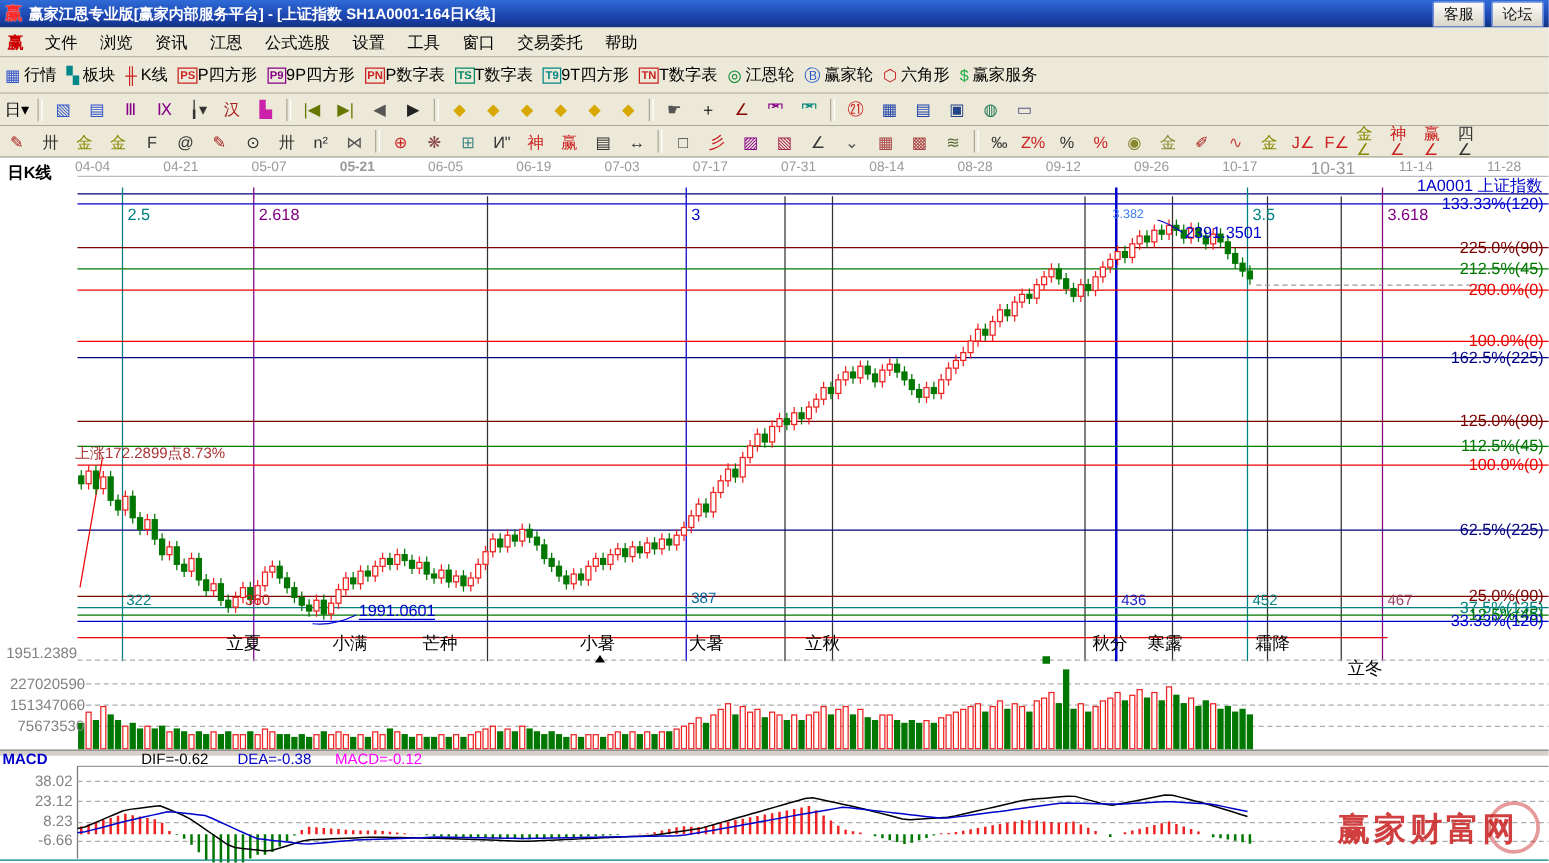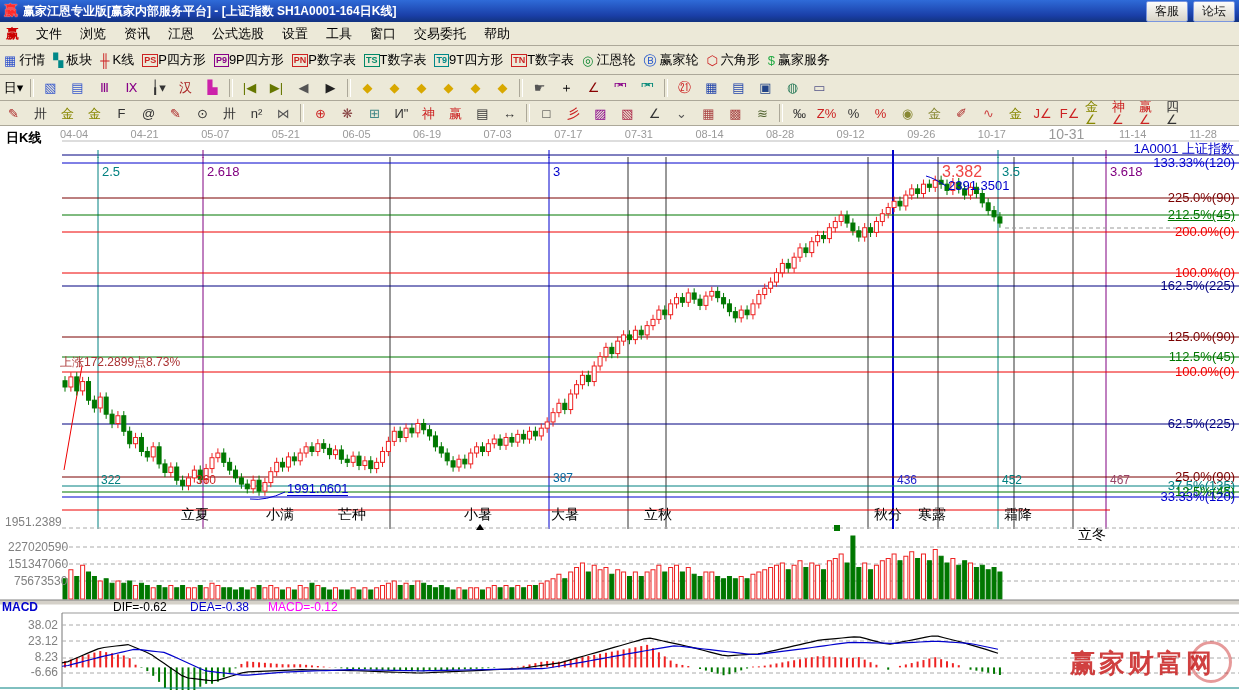--- a/index.html
+++ b/index.html
@@ -895,52 +895,52 @@
 <div class="lbl" style="left:2px;top:601px;color:#0000cc;font-weight:bold;">MACD</div>
 <div class="lbl" id="dif-label" style="left: 113px; top: 601px; color: rgb(0, 0, 0);">DIF=-0.62</div>
 <div class="lbl" id="dea-label" style="left: 190px; top: 601px; color: rgb(0, 0, 204);">DEA=-0.38</div>
 <div class="lbl" id="macd-label" style="left: 268px; top: 601px; color: rgb(255, 0, 255);">MACD=-0.12</div>
 <div class="watermark">赢家财富网</div>
 <div class="seal"></div>
 <div id="gen-labels">
     <div class="lbl" style="left: 60px; top: 128px; color: rgb(153, 153, 153); font-size: 11px;">04-04</div>
     <div class="lbl" style="left: 130.6px; top: 128px; color: rgb(153, 153, 153); font-size: 11px;">04-21</div>
     <div class="lbl" style="left: 201.2px; top: 128px; color: rgb(153, 153, 153); font-size: 11px;">05-07</div>
-    <div class="lbl" style="left: 271.8px; top: 128px; color: rgb(153, 153, 153); font-size: 11px;">05-21</div>
+    <div class="lbl" style="left: 271.8px; top: 128px; color: rgb(153, 153, 153); font-size: 11px; font-weight: bold;">05-21</div>
     <div class="lbl" style="left: 342.4px; top: 128px; color: rgb(153, 153, 153); font-size: 11px;">06-05</div>
     <div class="lbl" style="left: 413px; top: 128px; color: rgb(153, 153, 153); font-size: 11px;">06-19</div>
     <div class="lbl" style="left: 483.6px; top: 128px; color: rgb(153, 153, 153); font-size: 11px;">07-03</div>
     <div class="lbl" style="left: 554.2px; top: 128px; color: rgb(153, 153, 153); font-size: 11px;">07-17</div>
     <div class="lbl" style="left: 624.8px; top: 128px; color: rgb(153, 153, 153); font-size: 11px;">07-31</div>
     <div class="lbl" style="left: 695.4px; top: 128px; color: rgb(153, 153, 153); font-size: 11px;">08-14</div>
     <div class="lbl" style="left: 766px; top: 128px; color: rgb(153, 153, 153); font-size: 11px;">08-28</div>
     <div class="lbl" style="left: 836.6px; top: 128px; color: rgb(153, 153, 153); font-size: 11px;">09-12</div>
     <div class="lbl" style="left: 907.2px; top: 128px; color: rgb(153, 153, 153); font-size: 11px;">09-26</div>
     <div class="lbl" style="left: 977.8px; top: 128px; color: rgb(153, 153, 153); font-size: 11px;">10-17</div>
     <div class="lbl" style="left: 1048.4px; top: 128px; color: rgb(153, 153, 153); font-size: 14px;">10-31</div>
     <div class="lbl" style="left: 1119px; top: 128px; color: rgb(153, 153, 153); font-size: 11px;">11-14</div>
     <div class="lbl" style="left: 1189.6px; top: 128px; color: rgb(153, 153, 153); font-size: 11px;">11-28</div>
     <div class="lbl" style="right: 4px; top: 156px; color: rgb(0, 0, 204); font-size: 13px;">133.33%(120)</div>
     <div class="lbl" style="right: 4px; top: 191px; color: rgb(122, 0, 0); font-size: 13px;">225.0%(90)</div>
-    <div class="lbl" style="right: 4px; top: 208px; color: rgb(0, 119, 0); font-size: 13px; text-decoration: underline;">212.5%(45)</div>
+    <div class="lbl" style="right: 4px; top: 208px; color: rgb(0, 119, 0); font-size: 13px;">212.5%(45)</div>
     <div class="lbl" style="right: 4px; top: 225px; color: rgb(238, 0, 0); font-size: 13px;">200.0%(0)</div>
     <div class="lbl" style="right: 4px; top: 266px; color: rgb(238, 0, 0); font-size: 13px;">100.0%(0)</div>
     <div class="lbl" style="right: 4px; top: 279px; color: rgb(0, 0, 128); font-size: 13px;">162.5%(225)</div>
     <div class="lbl" style="right: 4px; top: 330px; color: rgb(122, 0, 0); font-size: 13px;">125.0%(90)</div>
     <div class="lbl" style="right: 4px; top: 350px; color: rgb(0, 119, 0); font-size: 13px;">112.5%(45)</div>
     <div class="lbl" style="right: 4px; top: 365px; color: rgb(238, 0, 0); font-size: 13px;">100.0%(0)</div>
     <div class="lbl" style="right: 4px; top: 417px; color: rgb(0, 0, 128); font-size: 13px;">62.5%(225)</div>
     <div class="lbl" style="right: 4px; top: 470px; color: rgb(122, 0, 0); font-size: 13px;">25.0%(90)</div>
     <div class="lbl" style="right: 4px; top: 479px; color: rgb(0, 128, 128); font-size: 13px;">37.5%(135)</div>
     <div class="lbl" style="right: 4px; top: 485px; color: rgb(0, 119, 0); font-size: 13px;">12.5%(45)</div>
     <div class="lbl" style="right: 4px; top: 490px; color: rgb(0, 0, 204); font-size: 13px;">33.33%(120)</div>
     <div class="lbl" style="left: 102px; top: 165px; color: rgb(0, 128, 128); font-size: 13px;">2.5</div>
     <div class="lbl" style="left: 207px; top: 165px; color: rgb(128, 0, 128); font-size: 13px;">2.618</div>
     <div class="lbl" style="left: 553px; top: 165px; color: rgb(0, 0, 204); font-size: 13px;">3</div>
-    <div class="lbl" style="left: 942px; top: 165px; color: #ef4444; font-size: 16px;">3.382</div>
+    <div class="lbl" style="left: 890px; top: 165px; color: #3b82f6; font-size: 10px;">3.382</div>
     <div class="lbl" style="left: 1002px; top: 165px; color: rgb(0, 128, 128); font-size: 13px;">3.5</div>
     <div class="lbl" style="left: 1110px; top: 165px; color: rgb(128, 0, 128); font-size: 13px;">3.618</div>
     <div class="lbl" style="left: 101px; top: 474px; color: rgb(0, 128, 128);">322</div>
     <div class="lbl" style="left: 196px; top: 474px; color: rgb(204, 34, 34);">360</div>
     <div class="lbl" style="left: 553px; top: 472px; color: #0369a1;">387</div>
     <div class="lbl" style="left: 897px; top: 474px; color: rgb(34, 34, 204);">436</div>
     <div class="lbl" style="left: 1002px; top: 474px; color: rgb(0, 128, 128);">452</div>
     <div class="lbl" style="left: 1110px; top: 474px; color: rgb(153, 68, 102);">467</div>
     <div class="lbl" style="left: 195px; top: 508px; color: rgb(0, 0, 0); font-size: 14px; transform: translateX(-50%);">立夏</div>
     <div class="lbl" style="left: 280px; top: 508px; color: rgb(0, 0, 0); font-size: 14px; transform: translateX(-50%);">小满</div>

